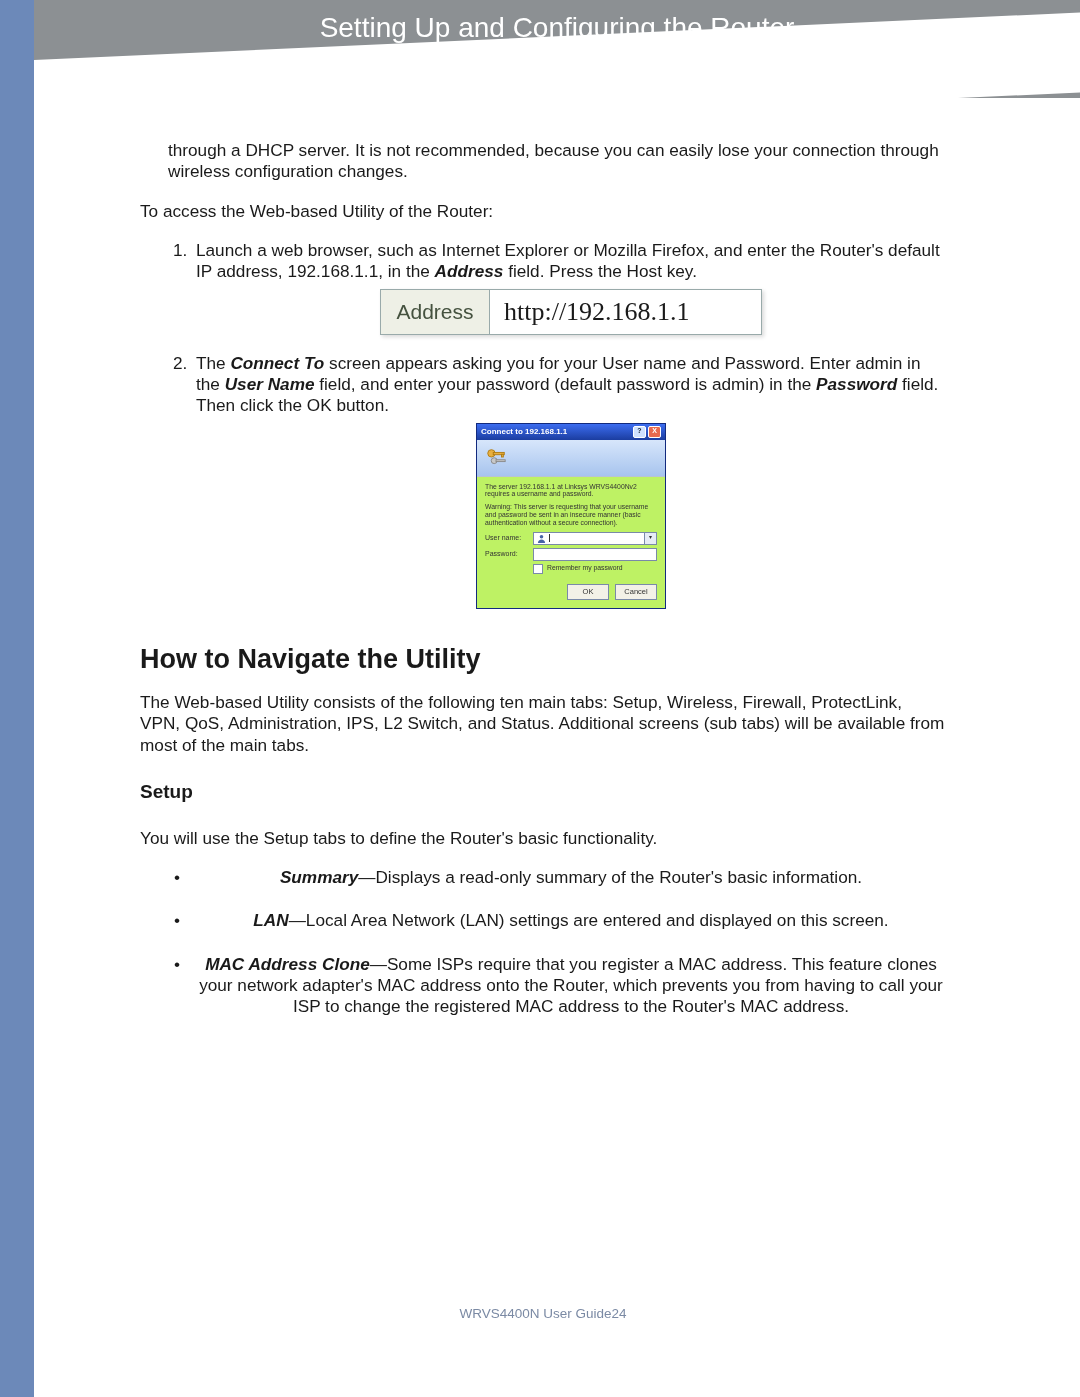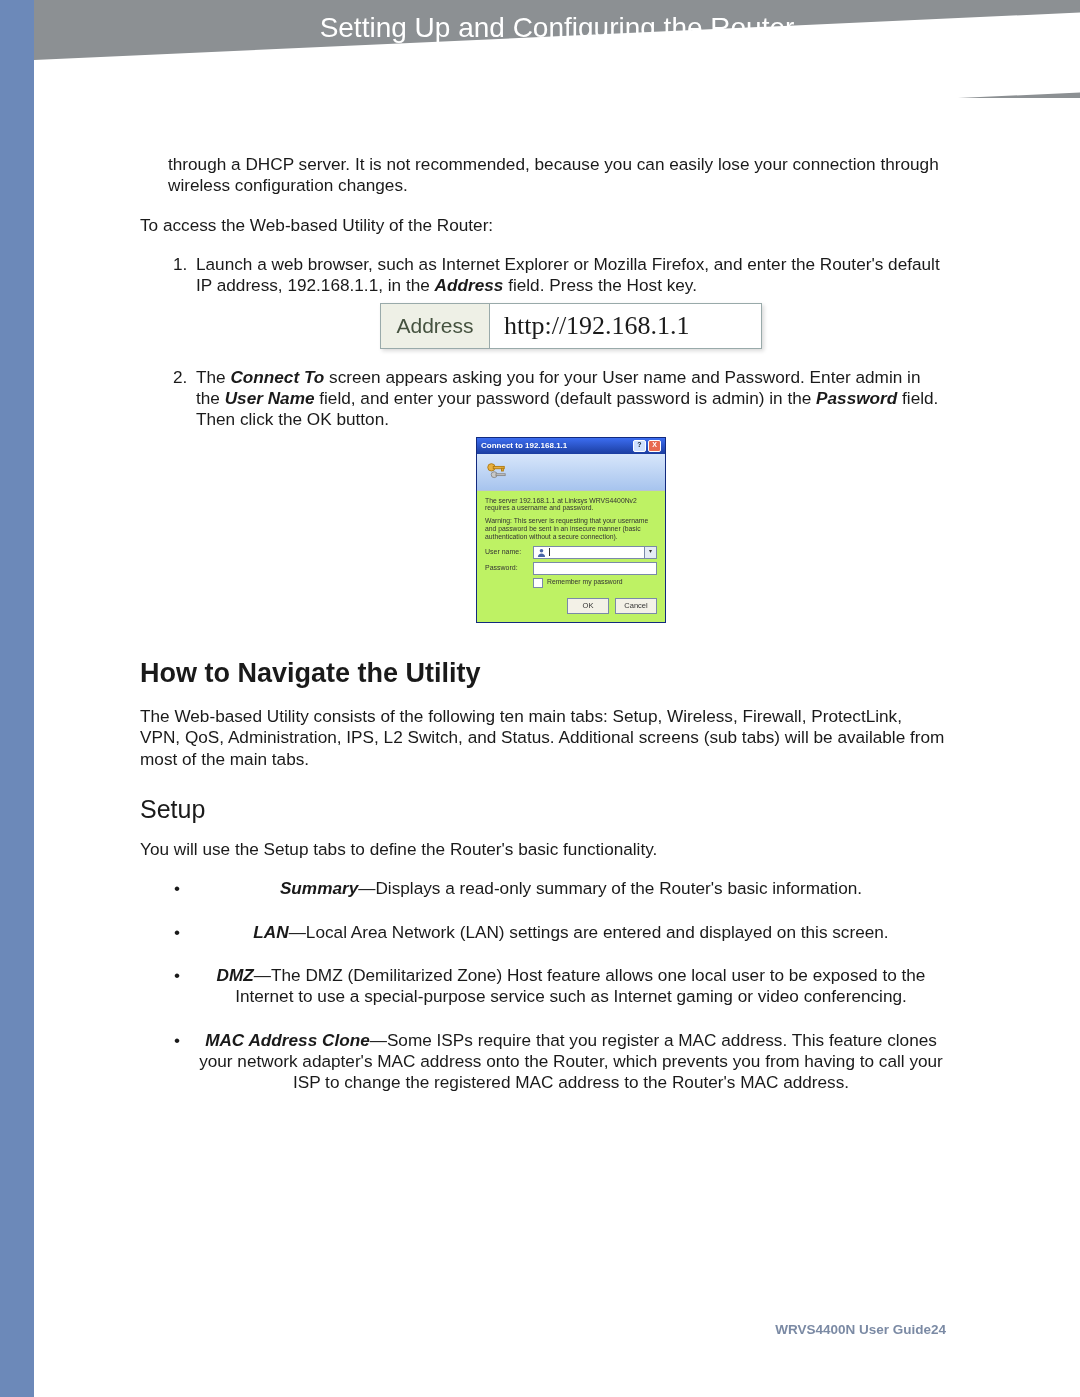--- a/index.html
+++ b/index.html
@@ -4,31 +4,31 @@
 <style>
   html,body{margin:0;padding:0;background:#fff;font-family:"Segoe UI","Myriad Pro",Arial,sans-serif;color:#1a1a1a;}
   .page{position:relative;width:1080px;height:1397px;overflow:hidden;}
   .left-stripe{position:absolute;left:0;top:0;width:34px;height:100%;background:#6c89b9;}
   .header-grey{position:absolute;left:34px;top:0;right:0;height:98px;background:#8c9093;}
   .header-title{position:absolute;top:12px;left:0;right:0;text-align:center;color:#fff;font-size:28px;font-weight:300;}
   .header-sub{position:absolute;top:50px;right:120px;color:#fff;font-size:14px;font-weight:700;}
   
   .wedge{position:absolute;left:34px;top:60px;width:1046px;height:80px;background:#fff;transform:skewY(-2.6deg);transform-origin:left top;}
   .content{position:absolute;left:140px;top:140px;width:806px;font-size:17.2px;line-height:1.24;}
-  .content p, .content ol, .content ul{margin:14px 0 18px 0;}
+  .content p, .content ol, .content ul{margin:0 0 18px 0;}
   .indent{padding-left:28px;}
   ol.steps{list-style:decimal;padding-left:52px;}
   ol.steps>li{margin-bottom:18px;padding-left:4px;}
   ul.bullets{list-style:none;padding-left:56px;text-align:center;}
   ul.bullets>li{position:relative;margin-bottom:22px;padding-left:0;}
   ul.bullets>li::before{content:"•";position:absolute;left:-22px;top:0;}
   .b{font-weight:400;}
   .bi{font-weight:700;font-style:italic;}
   h1.sec{font-size:27px;font-weight:700;margin:34px 0 16px 0;}
-  h2.sub{font-size:25px;font-weight:400;margin:24px 0 14px 0;}
+  h2.sub{font-size:19px;font-weight:700;margin:24px 0 24px 0;}
   
   .addr-wrap{width:380px;margin:6px auto 18px auto;border:1px solid #9aa;box-shadow:2px 2px 4px rgba(0,0,0,.15);background:#fff;display:flex;height:44px;}
   .addr-lbl{width:108px;display:flex;align-items:center;justify-content:center;background:#eef0e6;border-right:1px solid #9aa;color:#45523f;font-family:"Segoe UI",Tahoma,sans-serif;font-size:21px;}
   .addr-url{flex:1;display:flex;align-items:center;padding:0 14px;font-family:"Times New Roman",serif;font-size:26px;}
   
   .dlg{width:188px;margin:6px auto 6px auto;border:1px solid #122a7e;font-family:Tahoma,sans-serif;font-size:7px;color:#333;background:#bef264;}
   .dlg-title{background:linear-gradient(#3c6df0,#1b3da0);color:#fff;font-size:8px;font-weight:700;padding:2px 4px;display:flex;align-items:center;justify-content:space-between;}
   .dlg-title .btns{display:flex;gap:2px;}
   .tbtn{width:11px;height:10px;border:1px solid #fff;border-radius:2px;font-size:7px;line-height:8px;text-align:center;}
   .help{background:#cfe1ff;color:#123;}
@@ -39,21 +39,21 @@
   .dlg-body p{font-size:6.8px;line-height:1.15;margin:0 0 5px 0;}
   .row{display:flex;align-items:center;margin:3px 0;}
   .row .lab{width:48px;}
   .row .fld{flex:1;height:11px;border:1px solid #7a8aa8;background:#fff;display:flex;align-items:center;padding:0 3px;position:relative;}
   .fld .drop{position:absolute;right:0;top:0;width:11px;height:11px;border-left:1px solid #7a8aa8;background:#e6ecf5;display:flex;align-items:center;justify-content:center;font-size:6px;}
   .remember{margin-left:48px;display:flex;align-items:center;gap:4px;font-size:6.8px;}
   .cb{width:8px;height:8px;border:1px solid #7a8aa8;background:#fff;}
   .dlg-btns{display:flex;justify-content:flex-end;gap:6px;margin-top:10px;}
   .winbtn{min-width:40px;height:14px;border:1px solid #7a8aa8;background:#f3f1e7;font-size:7.5px;display:flex;align-items:center;justify-content:center;}
   
-  .footer{position:absolute;left:140px;bottom:60px;width:806px;display:flex;justify-content:flex-end;color:#7b8aa4;font-size:13.5px;font-weight:700;}
+  .footer{position:absolute;left:140px;bottom:76px;width:806px;display:flex;justify-content:center;color:#7b8aa4;font-size:13.5px;font-weight:400;}
 </style>
 </head>
 <body>
 
 <div class="page">
   <div class="left-stripe"></div>
   <div class="header-grey">
     <div class="header-title">Setting Up and Configuring the Router</div>
     <div class="header-sub">How to Navigate the Utility</div>
   </div>
@@ -127,21 +127,20 @@
 
     <h1 class="sec">How to Navigate the Utility</h1>
     <p>The Web-based Utility consists of the following ten main tabs: Setup, Wireless, Firewall, ProtectLink, VPN, QoS, Administration, IPS, L2 Switch,  and Status. Additional screens (sub tabs) will be available from most of the main tabs.</p>
 
     <h2 class="sub">Setup</h2>
     <p>You will use the Setup tabs to define the Router's basic functionality.</p>
 
     <ul class="bullets">
       <li><span class="bi">Summary</span><span>—Displays a read-only summary of the Router's basic information.</span></li>
       <li><span class="bi">LAN</span><span>—Local Area Network (LAN) settings are entered and displayed on this screen.</span></li>
-      <li><span class="bi">DMZ</span><span>—The DMZ (Demilitarized Zone) Host feature allows one local user to be exposed to the Internet to use a special-purpose service such as Internet gaming or video conferencing.</span></li>
       <li><span class="bi">MAC Address Clone</span><span>—Some ISPs require that you register a MAC address. This feature clones your network adapter's MAC address onto the Router, which prevents you from having to call your ISP to change the registered MAC address to the Router's MAC address.</span></li>
     </ul>
   </div>
 
   <div class="footer">
     <span>WRVS4400N User Guide</span>
     <span>24</span>
   </div>
 </div>
 

